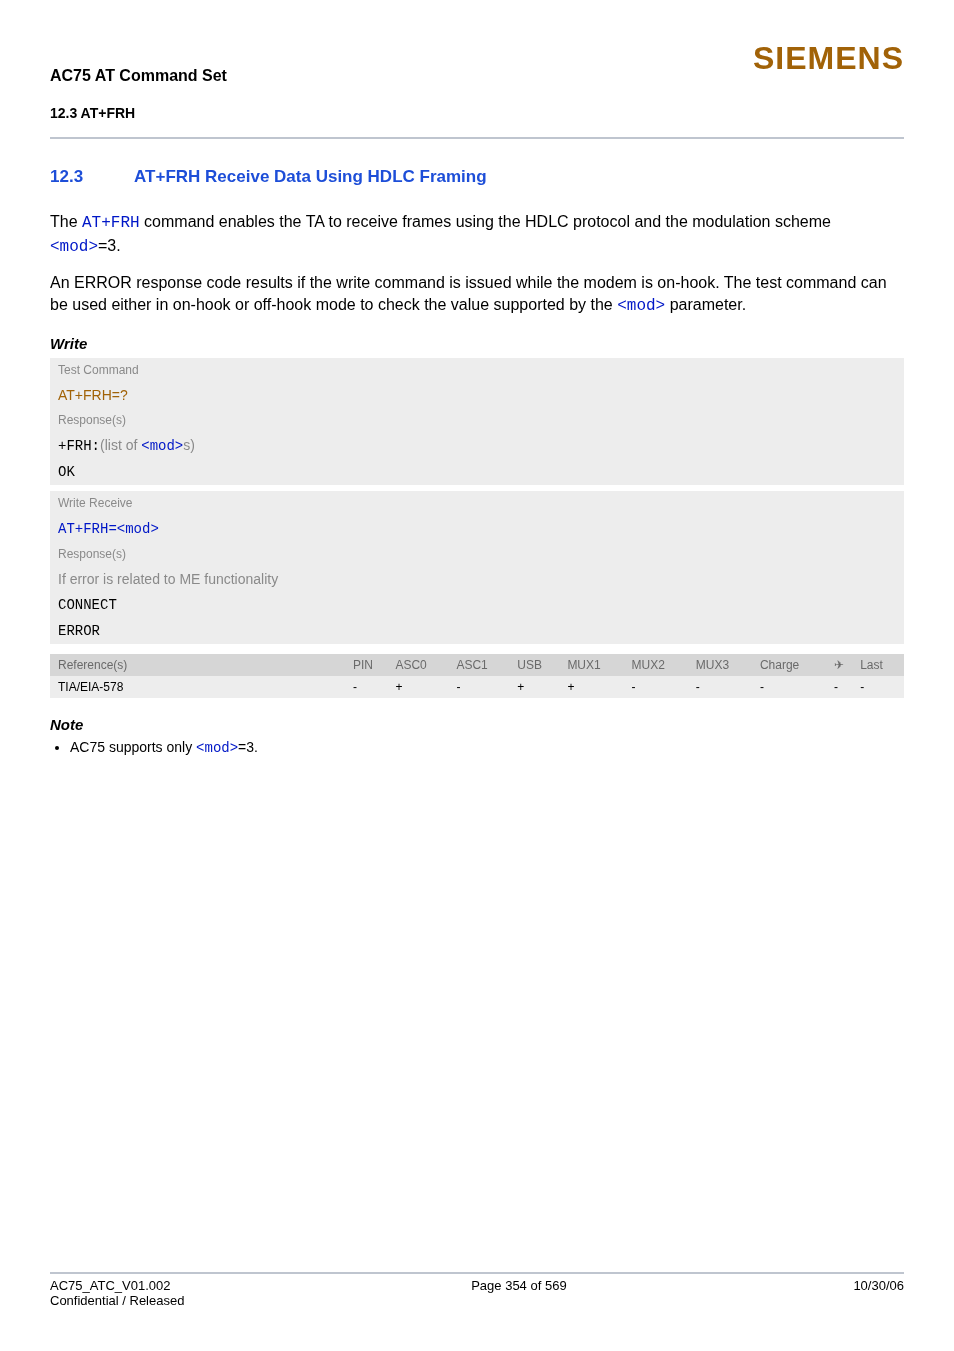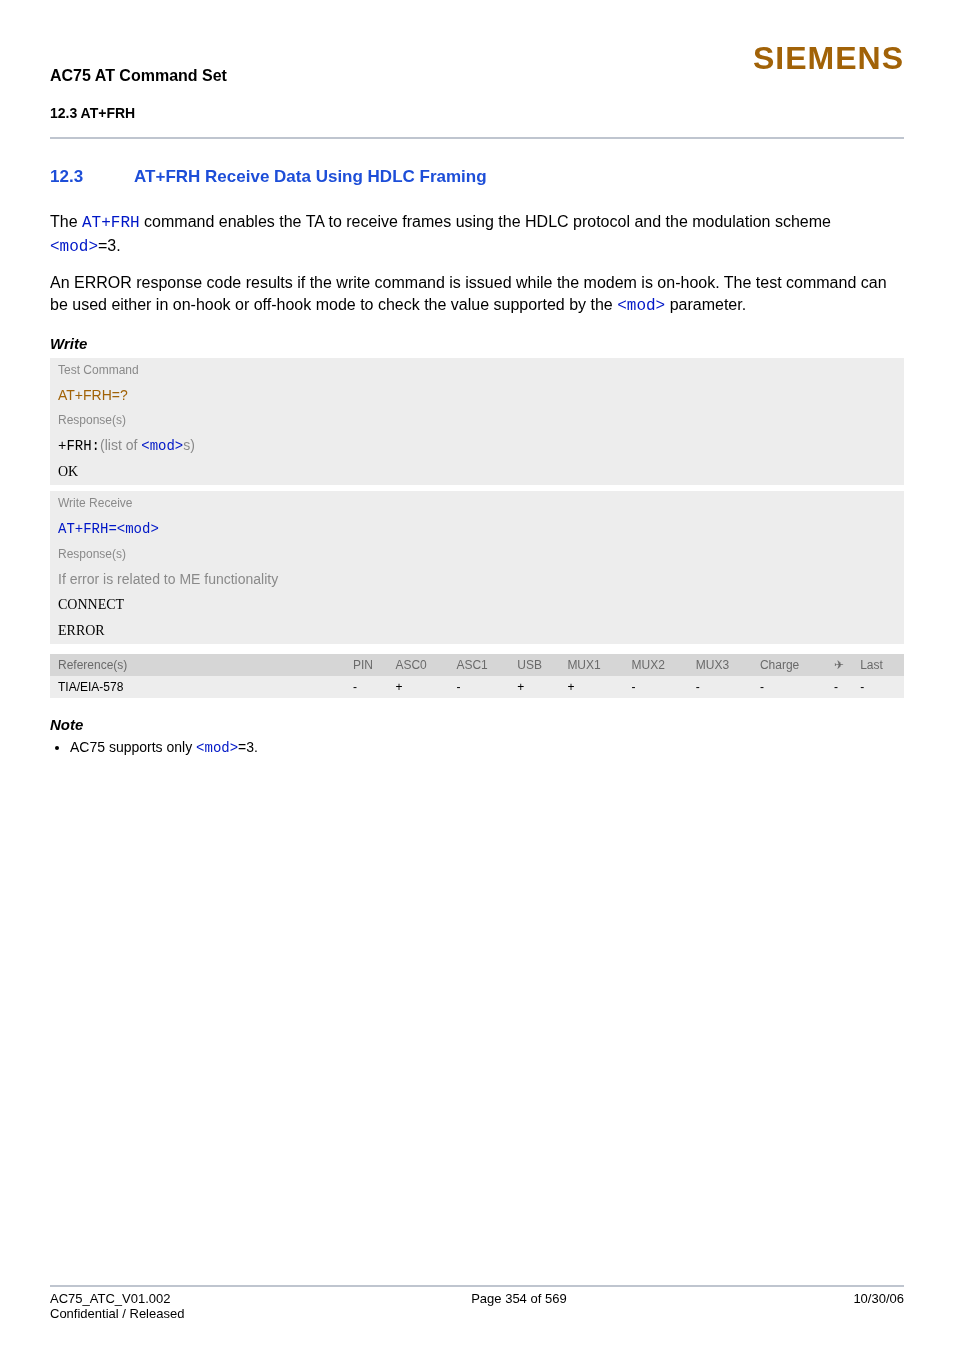--- a/index.html
+++ b/index.html
@@ -35,35 +35,35 @@
   .section-title { font-weight: bold; font-size: 17px; color: #1d4ed8; margin-bottom: 24px; }
   .section-title .num { display: inline-block; width: 80px; }
   p.body { font-size: 16px; line-height: 1.35; margin: 12px 0 14px 0; }
   .code-link { font-family: "Courier New", monospace; color: #0017c7; }
   .code-black { font-family: "Courier New", monospace; color: #000; }
   .subhead { font-weight: bold; font-style: italic; font-size: 15px; margin: 18px 0 6px 0; }
   .syntax-block { width: 100%; border-collapse: collapse; }
   .s-row { background: #ededed; }
   .s-row td { padding: 5px 8px; font-size: 12px; color: #8a8a8a; }
   .s-row.code td { font-family: Liberation Sans, sans-serif; font-size: 14px; color: #a16207; }
-  .s-row.code-black td { font-family: Liberation Serif, serif; font-size: 14px; color: #000; }
+  .s-row.code-black td { font-family: Liberation Mono, monospace; font-size: 14px; color: #000; }
   .s-row.mixed td { font-size: 14px; }
   .sep { height: 6px; background: #fff; }
   .ref-table { width: 100%; border-collapse: collapse; margin-top: 4px; }
   .ref-table th, .ref-table td { font-size: 12px; padding: 4px 3px; text-align: left; }
   .ref-table th { background: #d6d6d6; color: #6a6a6a; font-weight: normal; }
   .ref-table th.left { text-align: left; padding-left: 8px; width: 300px; }
   .ref-table td.left { text-align: left; padding-left: 8px; background: #ededed; color: #000; }
   .ref-table tr.data td { background: #ededed; color: #000; margin-left: 32px; }
   .plane { font-size: 12px; }
   .note-bullets { font-size: 14px; margin: 6px 0 0 0; padding-left: 20px; }
   .note-bullets li { margin-bottom: 4px; }
   .footer {
     position: absolute;
-    bottom: 30px;
+    bottom: 43px;
     left: 50px;
     right: 50px;
   }
   .hr-bot { border: none; border-top: 2px solid #bfc5cf; margin: 0 0 4px 0; }
   .footer-row { display: flex; justify-content: space-between; font-size: 13px; }
   .footer-left { text-align: left; }
 </style>
 </head>
 <body>
 

